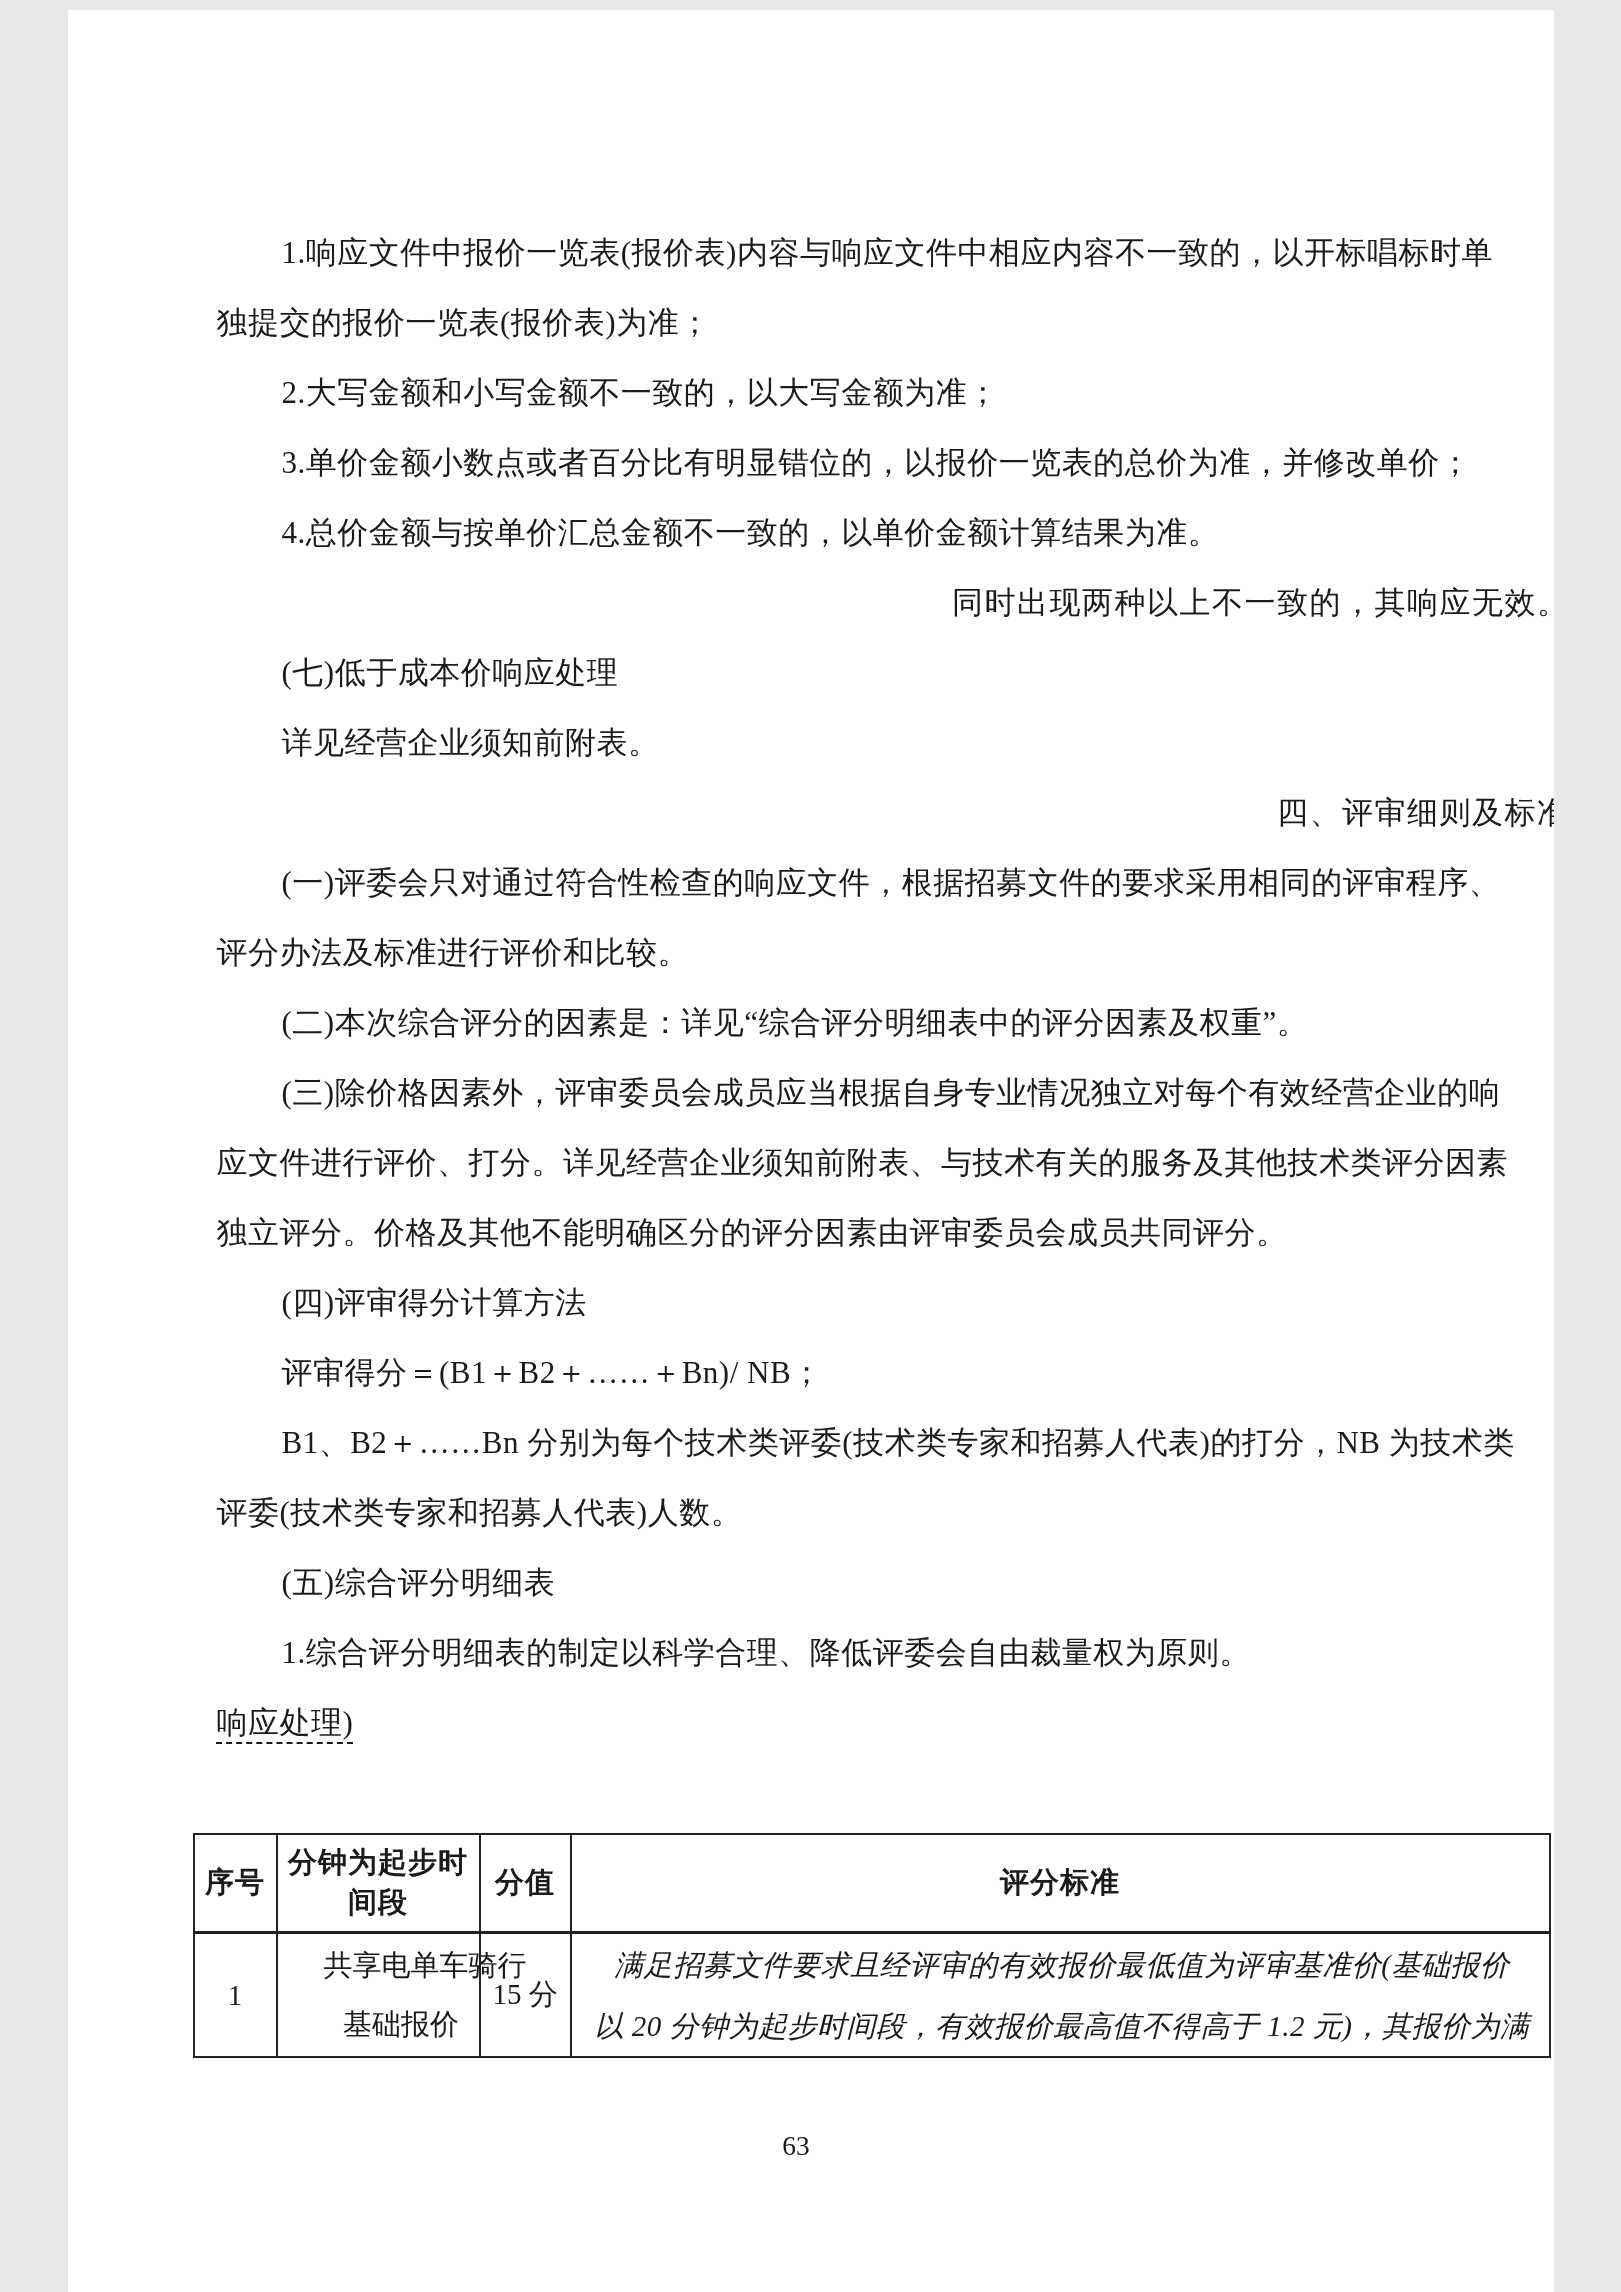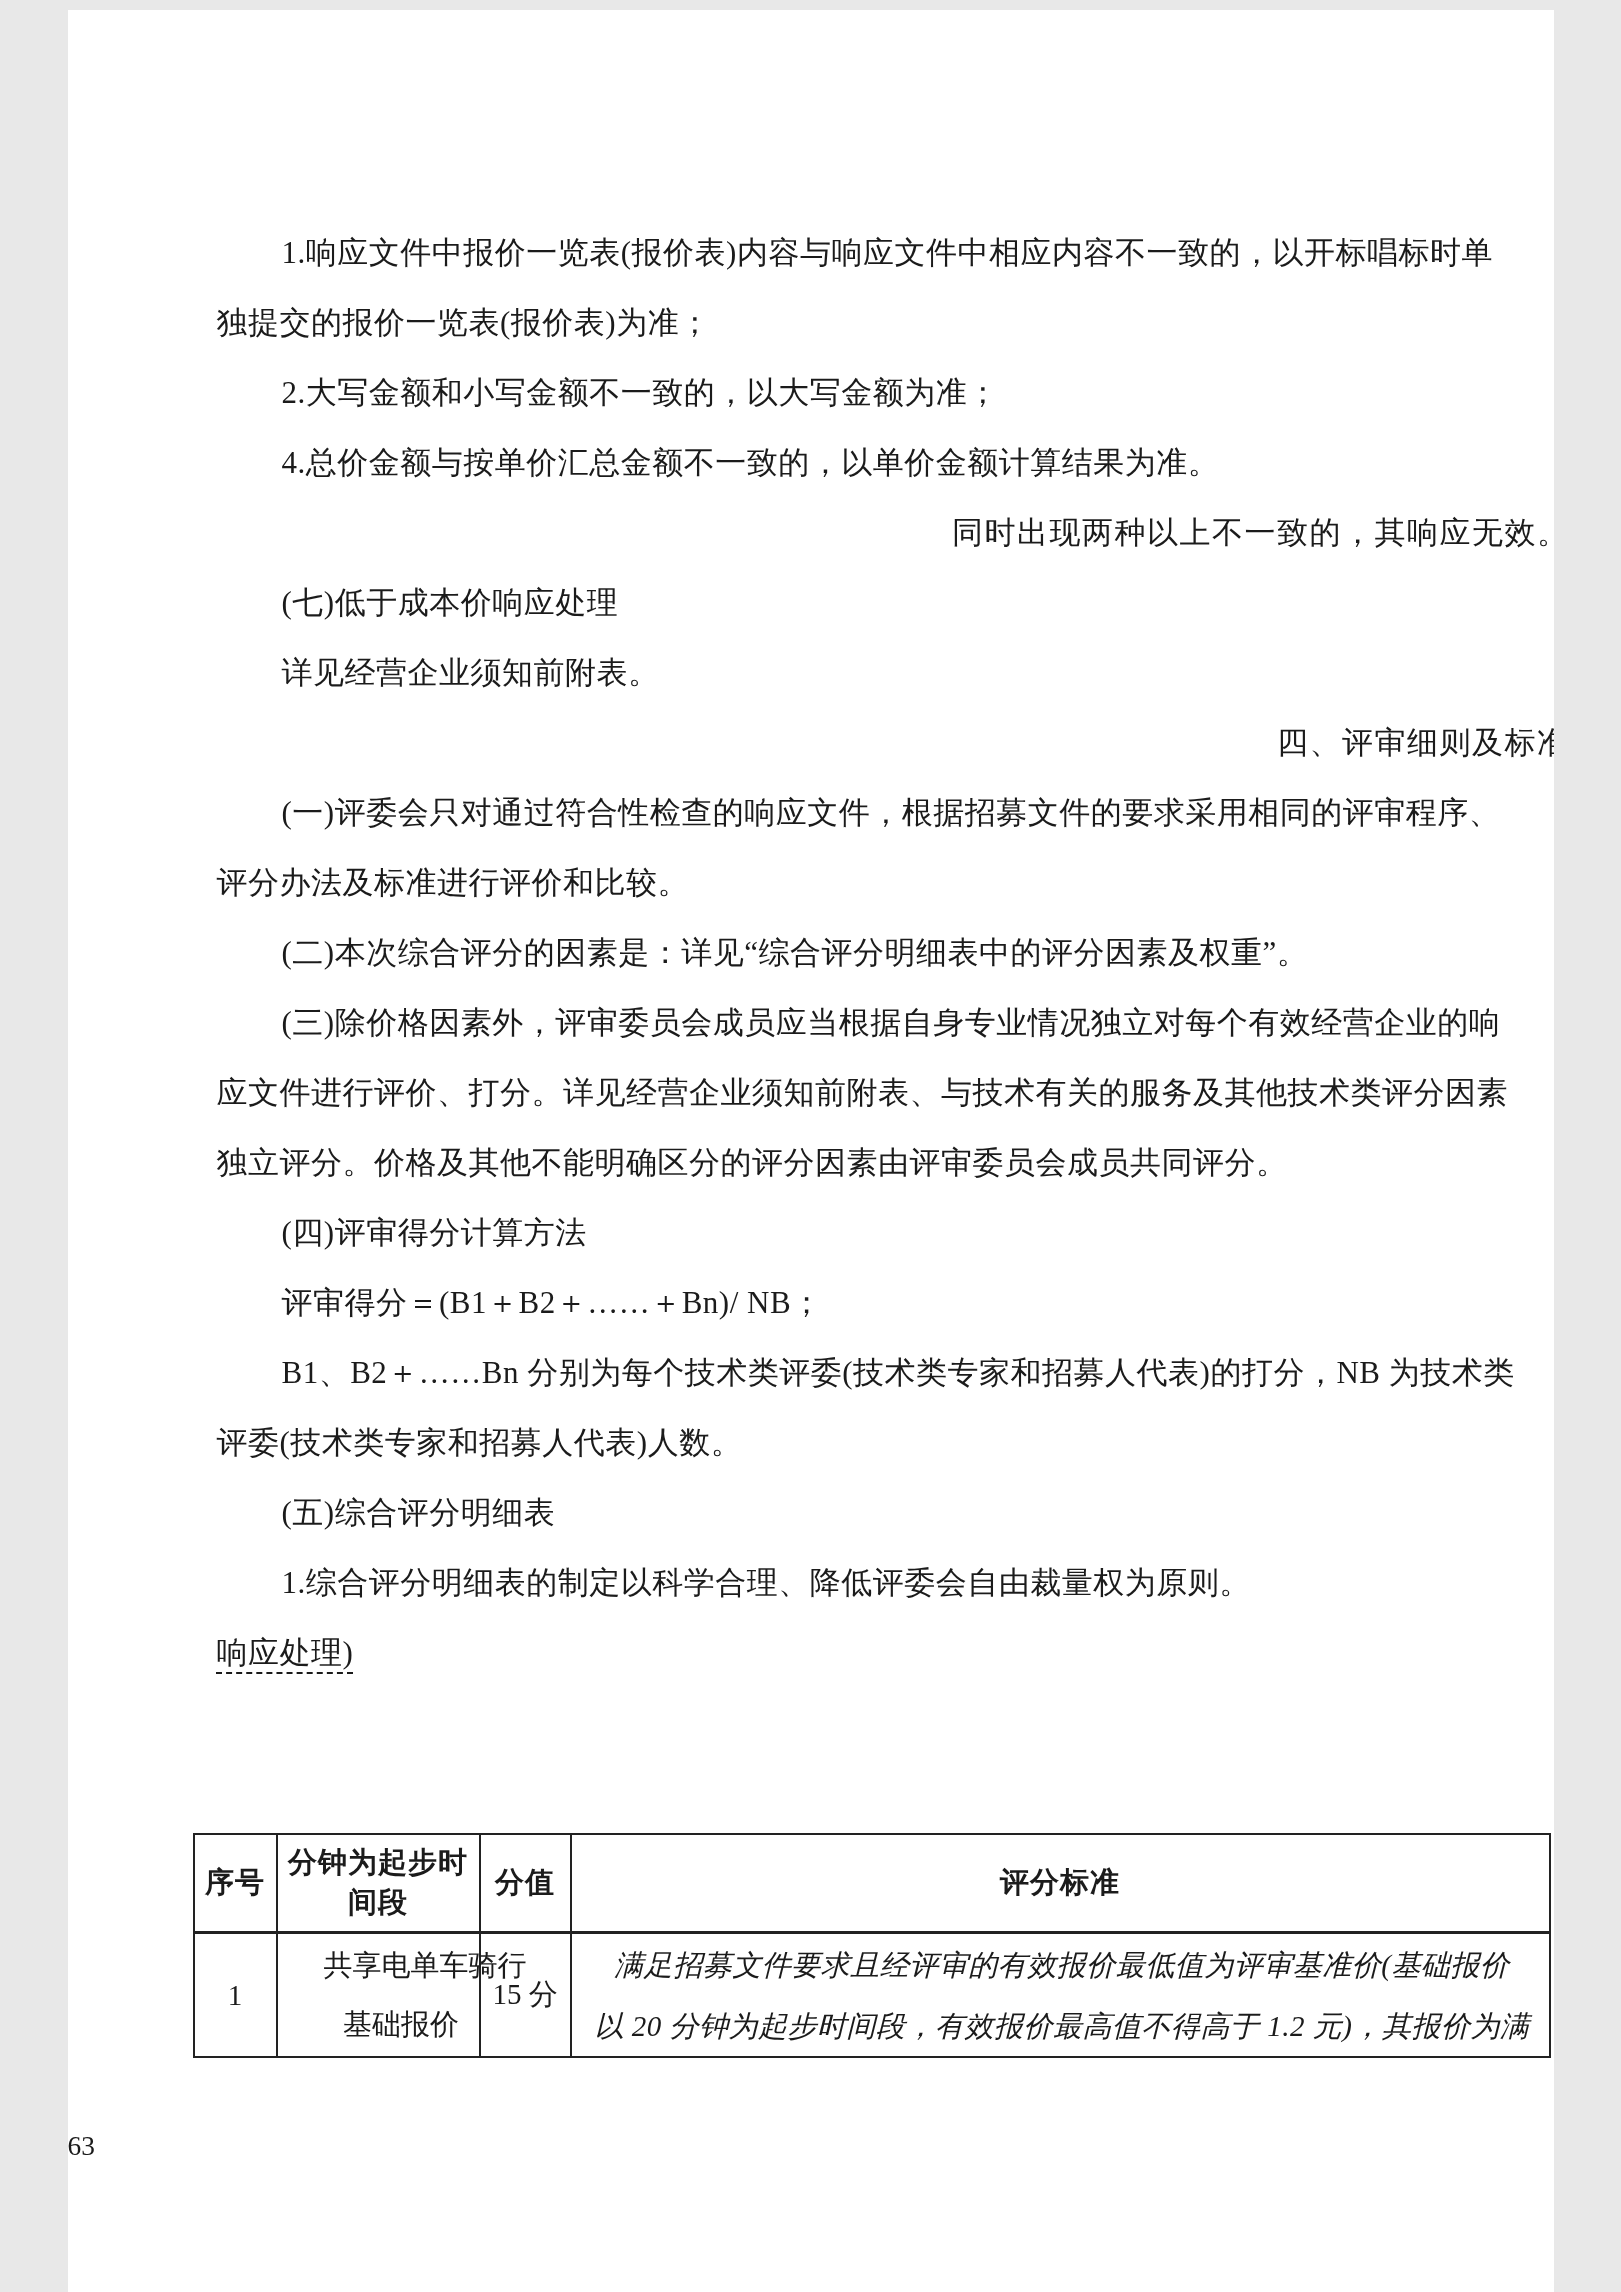--- a/index.html
+++ b/index.html
@@ -58,33 +58,34 @@
   table.scoring tbody td { vertical-align:middle; text-align:center; border-bottom:2.9px solid var(--border-color,#222); }
   td.col-factor .cell-line { line-height:59px; font-size:29px; text-align:center; white-space:nowrap;padding-left:46px; }
   td.col-criteria { vertical-align:top; text-align:left; }
   td.col-criteria .cell-line {
     line-height:59px; margin-top:2px; font-size:29px;
     padding:0 9.8px 0 13.7px; white-space:nowrap; letter-spacing:0.5px;font-style:italic;
   }
   .pageno {
     position:absolute;
     top:2117px; left:0; width:1457px;
-    text-align:left;
+    text-align:center;
     font-size:27.4px;
     line-height:39px;
   }
 </style>
 </head>
 <body>
 
 <div class="page">
   <div class="lines" id="body-lines">
       <div class="line indent"><span>1.响应文件中报价一览表(报价表)内容与响应文件中相应内容不一致的，以开标唱标时单</span></div>
       <div class="line"><span>独提交的报价一览表(报价表)为准；</span></div>
       <div class="line indent"><span>2.大写金额和小写金额不一致的，以大写金额为准；</span></div>
+      <div class="line indent"><span>3.单价金额小数点或者百分比有明显错位的，以报价一览表的总价为准，并修改单价；</span></div>
       <div class="line indent"><span>4.总价金额与按单价汇总金额不一致的，以单价金额计算结果为准。</span></div>
       <div class="line indent bold"><span>同时出现两种以上不一致的，其响应无效。</span></div>
       <div class="line indent"><span>(七)低于成本价响应处理</span></div>
       <div class="line indent"><span>详见经营企业须知前附表。</span></div>
       <div class="line indent bold"><span>四、评审细则及标准</span></div>
       <div class="line indent"><span>(一)评委会只对通过符合性检查的响应文件，根据招募文件的要求采用相同的评审程序、</span></div>
       <div class="line"><span>评分办法及标准进行评价和比较。</span></div>
       <div class="line indent"><span>(二)本次综合评分的因素是：详见“综合评分明细表中的评分因素及权重”。</span></div>
       <div class="line indent"><span>(三)除价格因素外，评审委员会成员应当根据自身专业情况独立对每个有效经营企业的响</span></div>
       <div class="line"><span>应文件进行评价、打分。详见经营企业须知前附表、与技术有关的服务及其他技术类评分因素</span></div>

